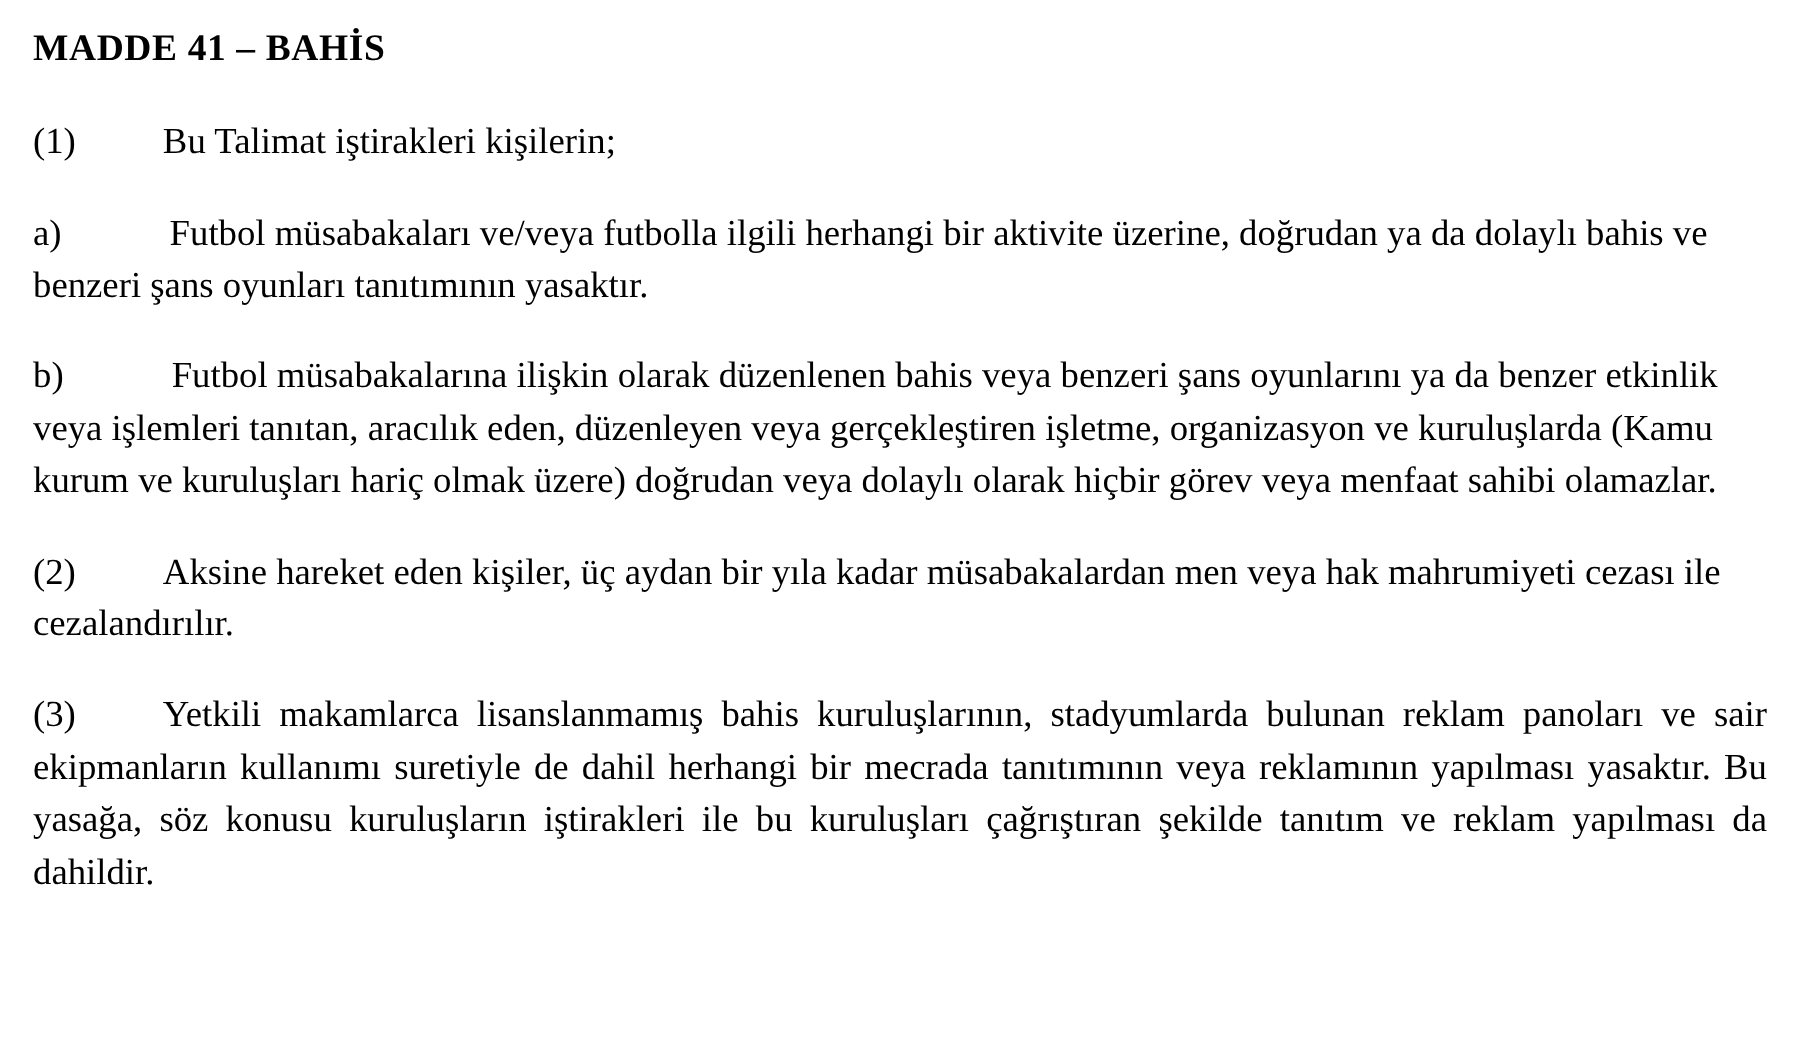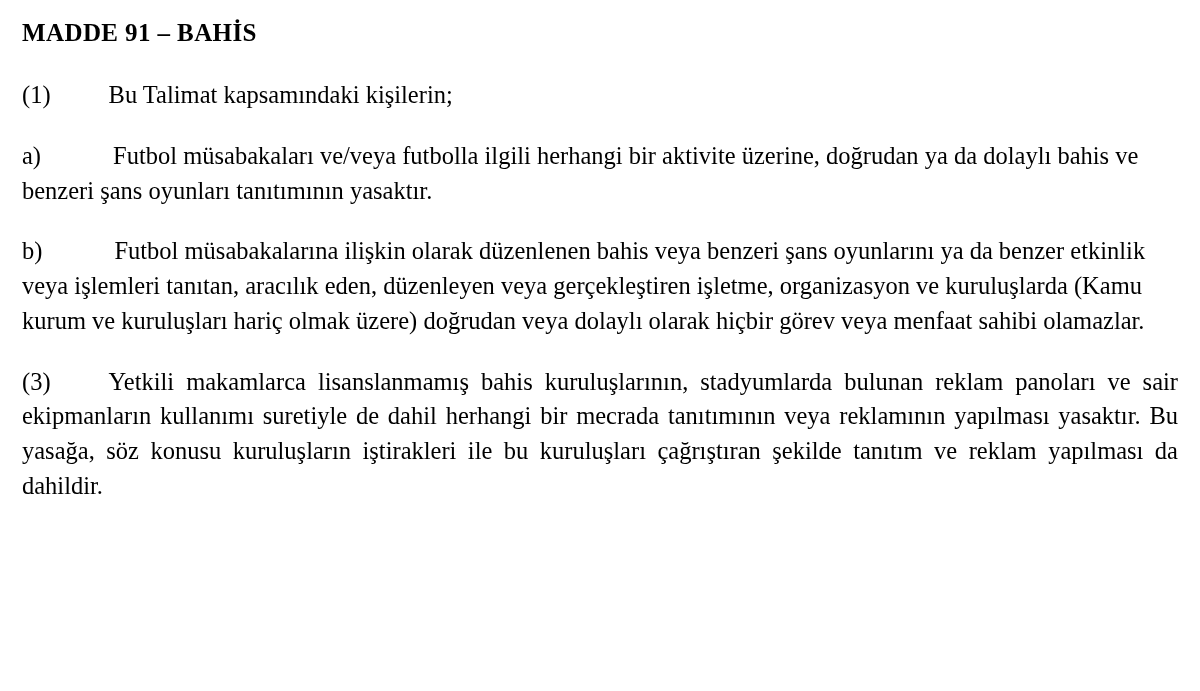--- a/index.html
+++ b/index.html
@@ -55,32 +55,35 @@
   }
   .para-left {
     text-align: left;
   }
 </style>
 </head>
 <body>
 
 <div class="page">
 
-  <h1 class="doc-heading">MADDE 91 – BAHİS</h1>
+  <h1 class="doc-heading">MADDE 41 – BAHİS</h1>
 
   <p class="para para-left">
-    <span class="marker">(1)</span><span class="gap-2"></span><span>Bu Talimat kapsamındaki kişilerin;</span>
+    <span class="marker">(1)</span><span class="gap-2"></span><span>Bu Talimat iştirakleri kişilerin;</span>
   </p>
 
   <p class="para para-left">
     <span class="marker">a)</span><span class="gap-1" style="width:72px"></span><span>Futbol müsabakaları ve/veya futbolla ilgili herhangi bir aktivite üzerine, doğrudan ya da dolaylı bahis ve benzeri şans oyunları tanıtımının yasaktır.</span>
   </p>
 
   <p class="para para-left">
     <span class="marker">b)</span><span class="gap-1" style="width:72px"></span><span>Futbol müsabakalarına ilişkin olarak düzenlenen bahis veya benzeri şans oyunlarını ya da benzer etkinlik veya işlemleri tanıtan, aracılık eden, düzenleyen veya gerçekleştiren işletme, organizasyon ve kuruluşlarda (Kamu kurum ve kuruluşları hariç olmak üzere) doğrudan veya dolaylı olarak hiçbir görev veya menfaat sahibi olamazlar.</span>
   </p>
 
+  <p class="para para-left">
+    <span class="marker">(2)</span><span class="gap-2"></span><span>Aksine hareket eden kişiler, üç aydan bir yıla kadar müsabakalardan men veya hak mahrumiyeti cezası ile cezalandırılır.</span>
+  </p>
 
   <p class="para para-justify">
     <span class="marker">(3)</span><span class="gap-2"></span><span>Yetkili makamlarca lisanslanmamış bahis kuruluşlarının, stadyumlarda bulunan reklam panoları ve sair ekipmanların kullanımı suretiyle de dahil herhangi bir mecrada tanıtımının veya reklamının yapılması yasaktır. Bu yasağa, söz konusu kuruluşların iştirakleri ile bu kuruluşları çağrıştıran şekilde tanıtım ve reklam yapılması da dahildir.</span>
   </p>
 
 </div>
 
 </body></html>

